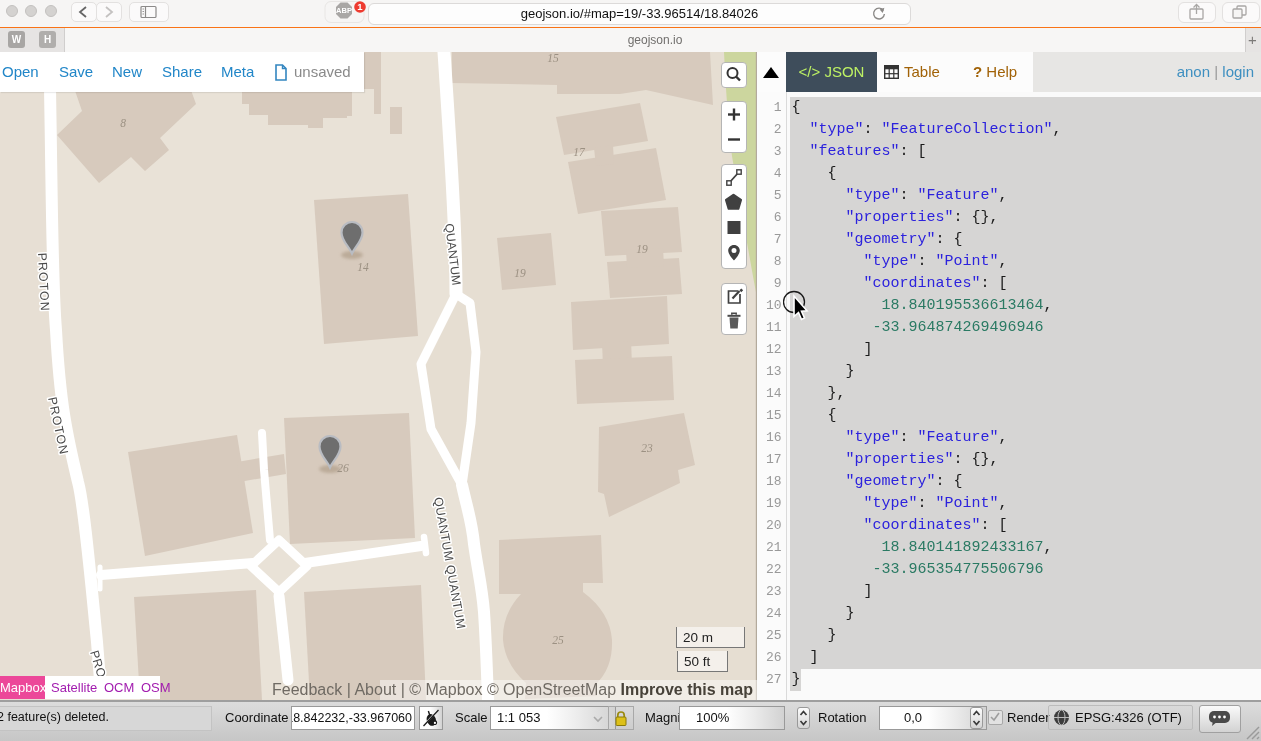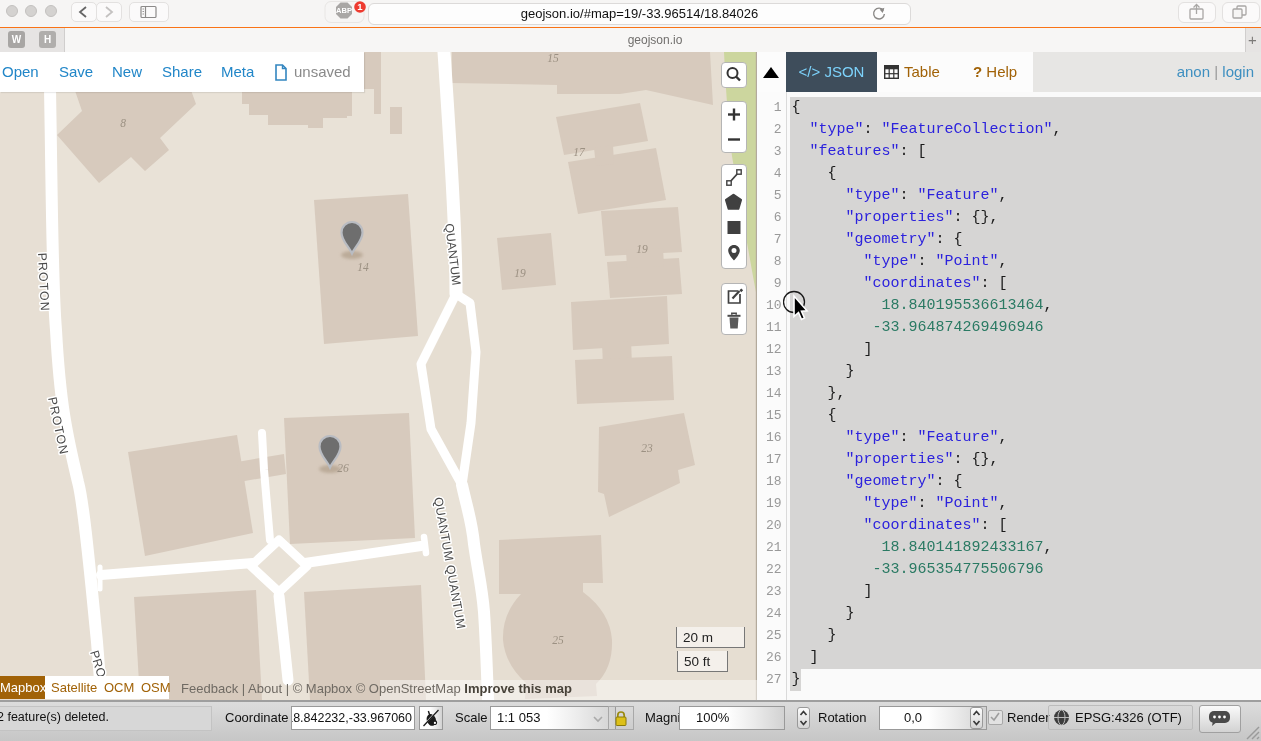--- a/index.html
+++ b/index.html
@@ -24,21 +24,21 @@
   #menubar{position:absolute;left:0;top:0;width:364px;height:40px;background:#fff;box-shadow:1px 1px 1px rgba(0,0,0,0.08);text-align:center;}
   .mlink{position:absolute;top:0;height:40px;line-height:40px;font-size:15px;color:#2186c8;}
   .mctl{position:absolute;left:721px;width:26px;background:#fff;border:1px solid #b5b5b5;border-radius:4px;box-sizing:border-box;}
   .mbtn{width:24px;height:25px;position:relative;}
   
   #layers{position:absolute;left:0;top:624px;height:23px;font-size:13px;line-height:23px;}
   
   #panel{position:absolute;left:757px;top:0;width:504px;height:648px;background:#fafafa;}
   #phead{position:absolute;left:0;top:0;width:504px;height:40px;background:#fcfcfc;}
   #pheadgrey{position:absolute;left:276px;top:0;width:228px;height:40px;background:#e7e6e4;}
-  #jsontab{position:absolute;left:29px;top:0;width:91px;height:40px;background:#3e4d5b;color:#7dd3fc;
+  #jsontab{position:absolute;left:29px;top:0;width:91px;height:40px;background:#3e4d5b;color:#bef264;
            font-size:15px;line-height:40px;text-align:center;}
   .ptab{position:absolute;top:0;height:40px;font-size:15px;line-height:40px;color:#a16207;}
   #gutter{position:absolute;left:0;top:40px;width:30px;height:608px;background:#fbfbfb;border-right:1px solid #dadada;box-sizing:border-box;}
   #codearea{position:absolute;left:33px;top:45px;width:471px;height:572px;background:#d6d5d4;}
   #gutternums{position:absolute;left:0;top:45px;width:24.5px;font-family:"Liberation Mono",monospace;
               font-size:13px;line-height:22px;color:#999;text-align:right;white-space:pre;}
   #code{position:absolute;left:34.5px;top:45px;font-family:"Liberation Mono",monospace;
         font-size:15px;line-height:22px;color:#1a1a1a;white-space:pre;}
   .s{color:#2c22dd;} .n{color:#2a7a63;}
   
@@ -235,30 +235,30 @@
           <rect x="18" y="5" width="2.6" height="2.6" fill="#404040" transform="rotate(45 19.3 6.3)"></rect>
         </svg></div>
     <div class="mbtn"><svg width="24" height="25" viewBox="0 0 24 25">
           <path d="M7.5 8.5 L8.3 19.5 H15.7 L16.5 8.5 Z" fill="#5a5a5a"></path>
           <rect x="5.5" y="5.8" width="13" height="2" fill="#4a4a4a"></rect>
           <path d="M9.8 5.8 V4.3 H14.2 V5.8" fill="none" stroke="#4a4a4a" stroke-width="1.5"></path>
         </svg></div>
   </div>
 
   <div id="layers">
-    <div class="abs" style="left:0;top:0;width:45px;height:23px;background:#a16207;color:#fff;padding-left:0;text-align:center;">Mapbox</div>
-    <div class="abs" style="left:45px;top:0;width:124px;height:23px;background:#fff;color:#a16207;">
+    <div class="abs" style="left:0;top:0;width:45px;height:23px;background:#ec4899;color:#fff;padding-left:0;text-align:center;">Mapbox</div>
+    <div class="abs" style="left:45px;top:0;width:115px;height:23px;background:#fff;color:#a21caf;">
       <span class="abs" style="left:6px;">Satellite</span>
         <span class="abs" style="left:59px;">OCM</span>
         <span class="abs" style="left:96px;">OSM</span>
     </div>
   </div>
 
   <div class="abs" style="left:380px;top:628px;width:377px;height:20px;background:rgba(255,255,255,0.45);"></div>
-  <div class="abs" style="left:0px;top:629px;width:753px;text-align:center;font-size:13px;color:#6f6a63;">Feedback | About | © Mapbox © OpenStreetMap <b style="color:#474239">Improve this map</b></div>
+  <div class="abs" style="left:0px;top:629px;width:753px;text-align:right;font-size:16px;color:#6f6a63;">Feedback | About | © Mapbox © OpenStreetMap <b style="color:#474239">Improve this map</b></div>
 
   <div class="abs" style="left:676px;top:575px;width:69px;height:21px;background:rgba(255,255,255,0.55);border:1.5px solid #777;border-top:none;font-size:13.5px;color:#222;line-height:21px;padding-left:6px;box-sizing:border-box;">20 m</div>
   <div class="abs" style="left:677px;top:599px;width:51px;height:21px;background:rgba(255,255,255,0.55);border:1.5px solid #777;border-top:none;font-size:13.5px;color:#222;line-height:21px;padding-left:6px;box-sizing:border-box;">50 ft</div>
 
   <div id="panel">
     <div id="phead"></div>
     <div id="pheadgrey"></div>
     <svg class="abs" style="left:6px;top:15px" width="16" height="11" viewBox="0 0 16 11">
         <polygon points="8,0 16,11 0,11" fill="#000"></polygon>
       </svg>

